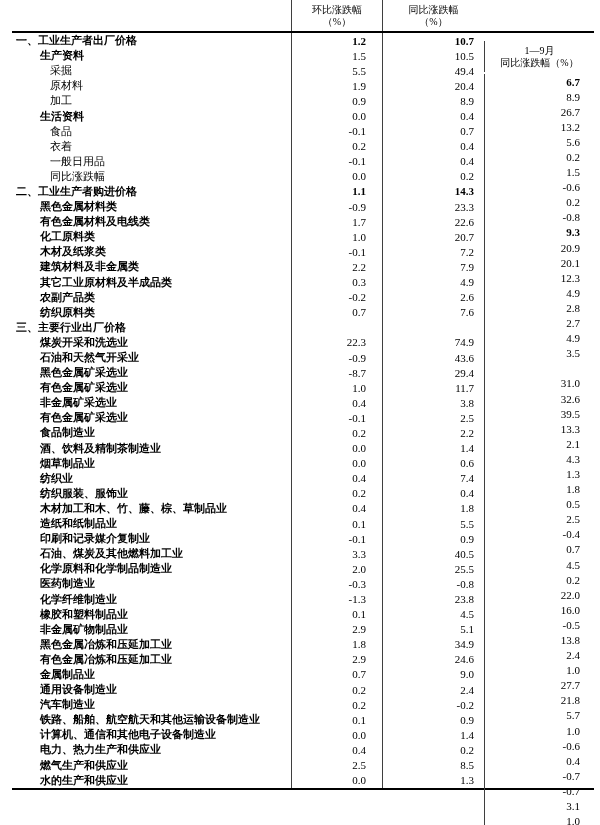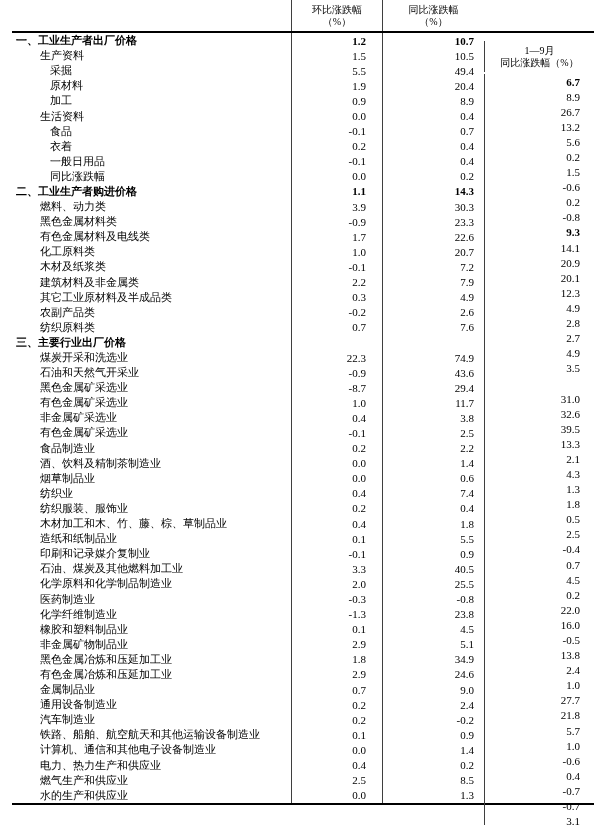--- a/index.html
+++ b/index.html
@@ -63,21 +63,21 @@
     display: flex;
     align-items: center;
     justify-content: flex-end;
     font-size: 11px;
     border-left: 1px solid #3f3f3f;
   }
   .row .num-cell.c2 { padding-right: 16px; }
   .row .num-cell.c3 { padding-right: 10px; }
   .row .num-cell.c4 { padding-right: 14px; padding-left: 40px; }
   .indent-1 .label-cell { padding-left: 4px; }
-  .indent-2 .label-cell { padding-left: 28px; }
+  .indent-2 .label-cell { padding-left: 28px; font-weight: bold; }
   .indent-3 .label-cell { padding-left: 38px; text-align: right; }
   .bold { font-weight: bold; }
 </style>
 </head>
 <body>
 
 <div class="ppi-table">
   <div class="thead">
     <div class="cell c1"></div>
     <div class="cell c2 hcell">
@@ -154,26 +154,20 @@
         <div class="cell c3 num-cell">0.2</div>
         <div class="cell c4 num-cell">-0.8</div>
       </div>
       <div class="row indent-1 bold">
         <div class="cell c1 label-cell">二、工业生产者购进价格</div>
         <div class="cell c2 num-cell">1.1</div>
         <div class="cell c3 num-cell">14.3</div>
         <div class="cell c4 num-cell">9.3</div>
       </div>
       <div class="row indent-2">
-        <div class="cell c1 label-cell">燃料、动力类</div>
-        <div class="cell c2 num-cell">3.9</div>
-        <div class="cell c3 num-cell">30.3</div>
-        <div class="cell c4 num-cell">14.1</div>
-      </div>
-      <div class="row indent-2">
         <div class="cell c1 label-cell">黑色金属材料类</div>
         <div class="cell c2 num-cell">-0.9</div>
         <div class="cell c3 num-cell">23.3</div>
         <div class="cell c4 num-cell">20.9</div>
       </div>
       <div class="row indent-2">
         <div class="cell c1 label-cell">有色金属材料及电线类</div>
         <div class="cell c2 num-cell">1.7</div>
         <div class="cell c3 num-cell">22.6</div>
         <div class="cell c4 num-cell">20.1</div>

